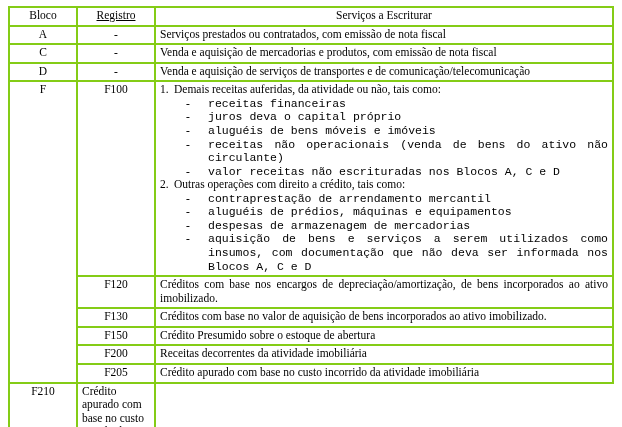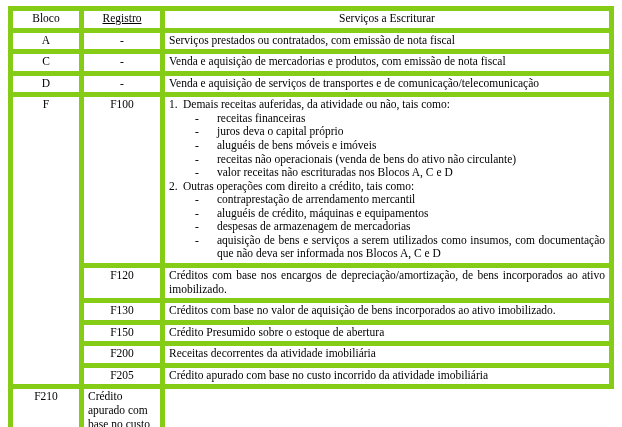--- a/index.html
+++ b/index.html
@@ -16,21 +16,21 @@
   .page {
     padding: 6px 8px 0 8px;
     box-sizing: border-box;
   }
   table.grid {
     border-collapse: collapse;
     width: 606px;
     table-layout: fixed;
   }
   table.grid td, table.grid th {
-    border: 5px solid #84cc16;
+    border: 2px solid #84cc16;
     vertical-align: top;
     padding: 1px 4px 2px 4px;
     font-size: 11.5px;
     line-height: 1.18;
   }
   th {
     font-weight: normal;
     text-align: center;
   }
   .col-bloco { width: 58px; }
@@ -65,20 +65,21 @@
     padding-left: 26px;
   }
   .dashitem .dash {
     width: 22px;
     flex: 0 0 22px;
   }
   .dashitem .dtext {
     flex: 1 1 auto;
     text-align: justify;
     text-justify: inter-word;
+    font-family: Liberation Mono, monospace;
   }
   .tight { line-height: 1.2; }
 </style>
 </head>
 <body>
 
 <div class="page">
   <table class="grid">
     <tbody>
       <tr class="hdr">
@@ -142,21 +143,21 @@
               <span class="num">2.</span>
               <span class="numtext">Outras operações com direito a crédito, tais como:</span>
             </div>
             <div class="dashlist">
               <div class="dashitem">
                 <span class="dash">-</span>
                 <span class="dtext">contraprestação de arrendamento mercantil</span>
               </div>
               <div class="dashitem">
                 <span class="dash">-</span>
-                <span class="dtext">aluguéis de crédito, máquinas e equipamentos</span>
+                <span class="dtext">aluguéis de prédios, máquinas e equipamentos</span>
               </div>
               <div class="dashitem">
                 <span class="dash">-</span>
                 <span class="dtext">despesas de armazenagem de mercadorias</span>
               </div>
               <div class="dashitem">
                 <span class="dash">-</span>
                 <span class="dtext">aquisição de bens e serviços a serem utilizados como insumos, com documentação que não deva ser informada nos Blocos A, C e D</span>
               </div>
             </div>

